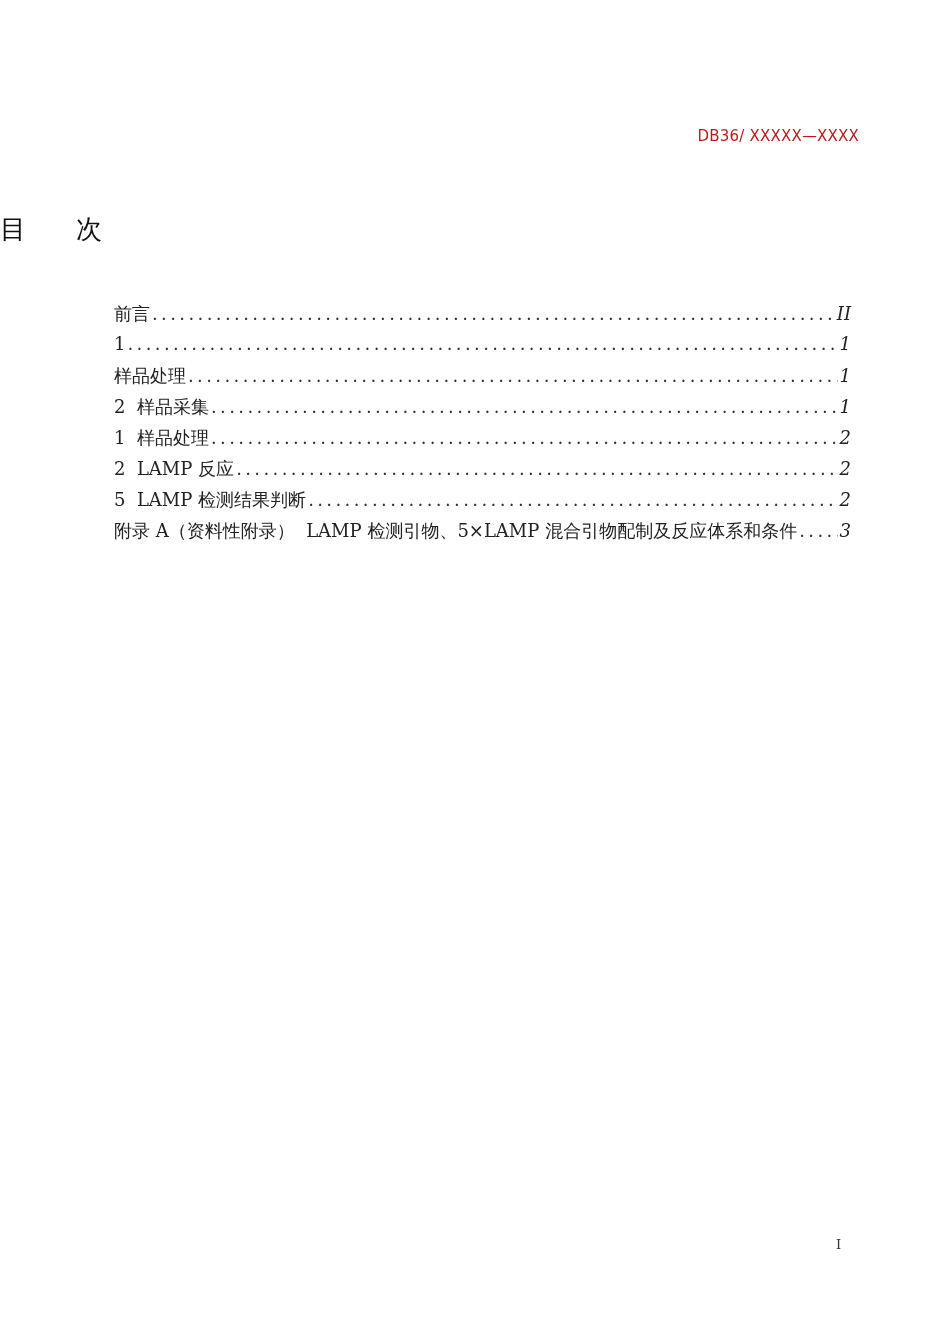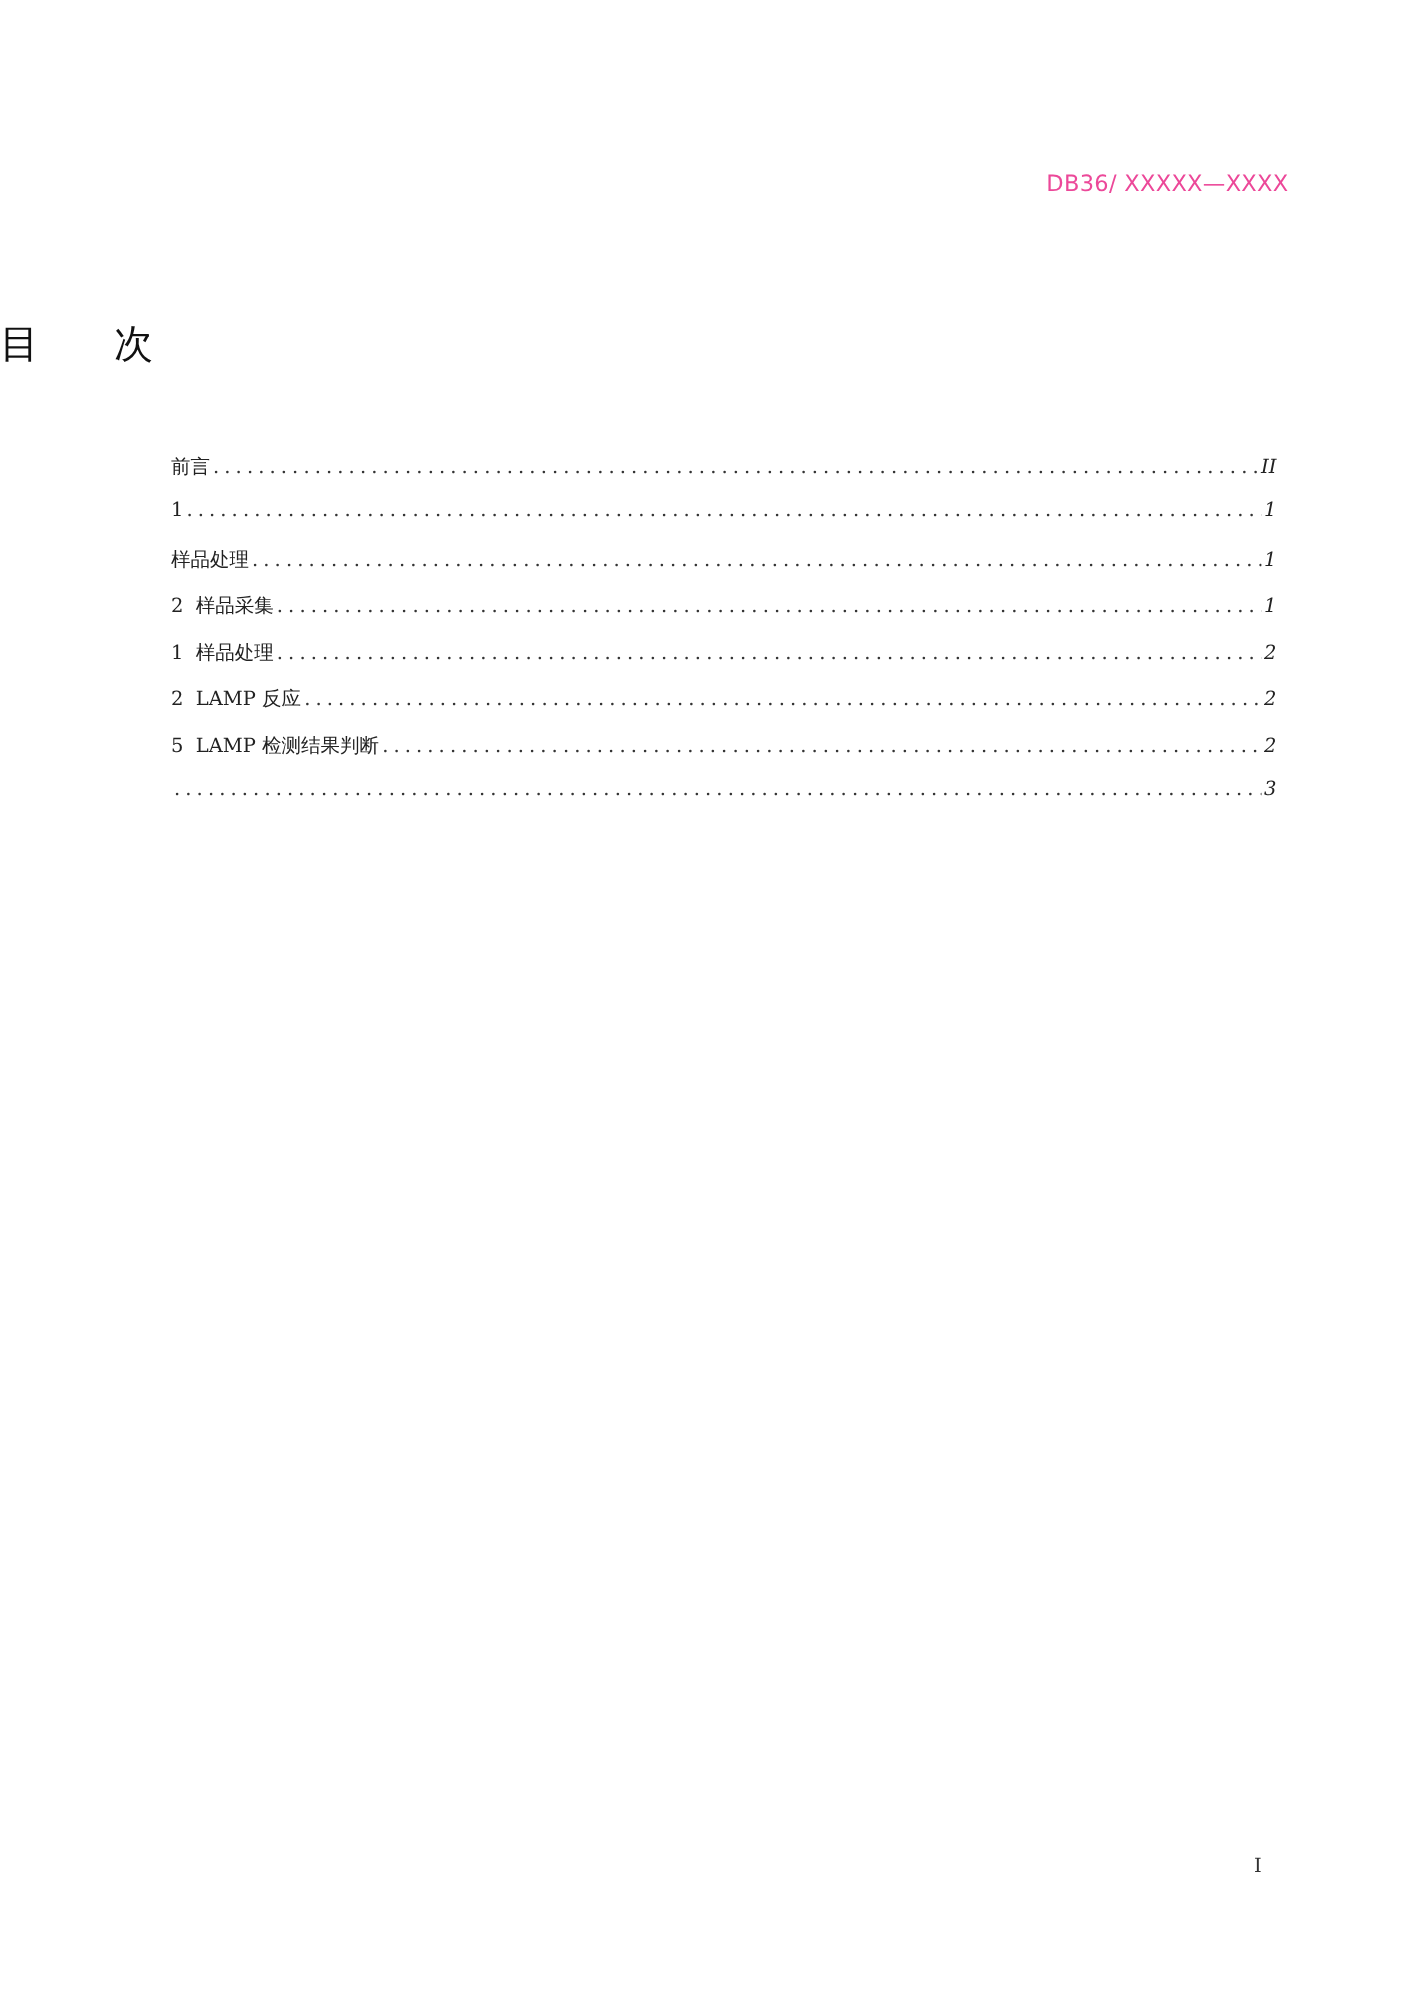--- a/index.html
+++ b/index.html
@@ -1,33 +1,33 @@
 <!DOCTYPE html>
 <html><head>
 <meta charset="utf-8">
 <style>
   html, body { margin: 0; padding: 0; background: #ffffff; }
   body { width: 950px; height: 1344px; position: relative; overflow: hidden; color: #111; }
   .header-code {
-    position: absolute; top: 113px; right: 91px;
-    font-family: "DejaVu Sans", sans-serif; font-size: 15px; color: #ec4899; letter-spacing: 0.2px;
+    position: absolute; top: 127px; right: 91px;
+    font-family: "DejaVu Sans", sans-serif; font-size: 15px; color: #b91c1c; letter-spacing: 0.2px;
   }
   .toc-title {
     position: absolute; top: 212px; left: 0; width: 950px; text-align: left;
     font-family: "DejaVu Sans", sans-serif; font-size: 26px; color: #111;
     word-spacing: 0;
   }
   .toc-title span { display: inline-block; }
   .toc-title .gap { width: 50px; }
   .toc {
     position: absolute; top: 302px; left: 114px; width: 737px;
   }
   .toc-row {
     display: flex; align-items: baseline; height: 31px;
-    font-family: "DejaVu Serif", serif; font-size: 13px; color: #222;
+    font-family: "DejaVu Serif", serif; font-size: 18px; color: #222;
   }
   .toc-row .label { white-space: pre; }
   .toc-row .leader {
     flex: 1; overflow: hidden; white-space: nowrap; margin: 0 2px;
     letter-spacing: 3.4px; color: #333;
   }
   .toc-row .leader::before {
     content: "................................................................................................................................................................................................";
   }
   .toc-row .page { white-space: nowrap; font-style: italic; }
@@ -75,18 +75,19 @@
     <span class="label">2  LAMP 反应</span>
     <span class="leader"></span>
     <span class="page">2</span>
   </div>
   <div class="toc-row">
     <span class="label">5  LAMP 检测结果判断</span>
     <span class="leader"></span>
     <span class="page">2</span>
   </div>
   <div class="toc-row">
+    <span class="label">附录 A（资料性附录）  LAMP 检测引物、5×LAMP 混合引物配制及反应体系和条件</span>
     <span class="leader"></span>
     <span class="page">3</span>
   </div>
 </div>
 
 <div class="page-number">I</div>
 
 </body></html>

